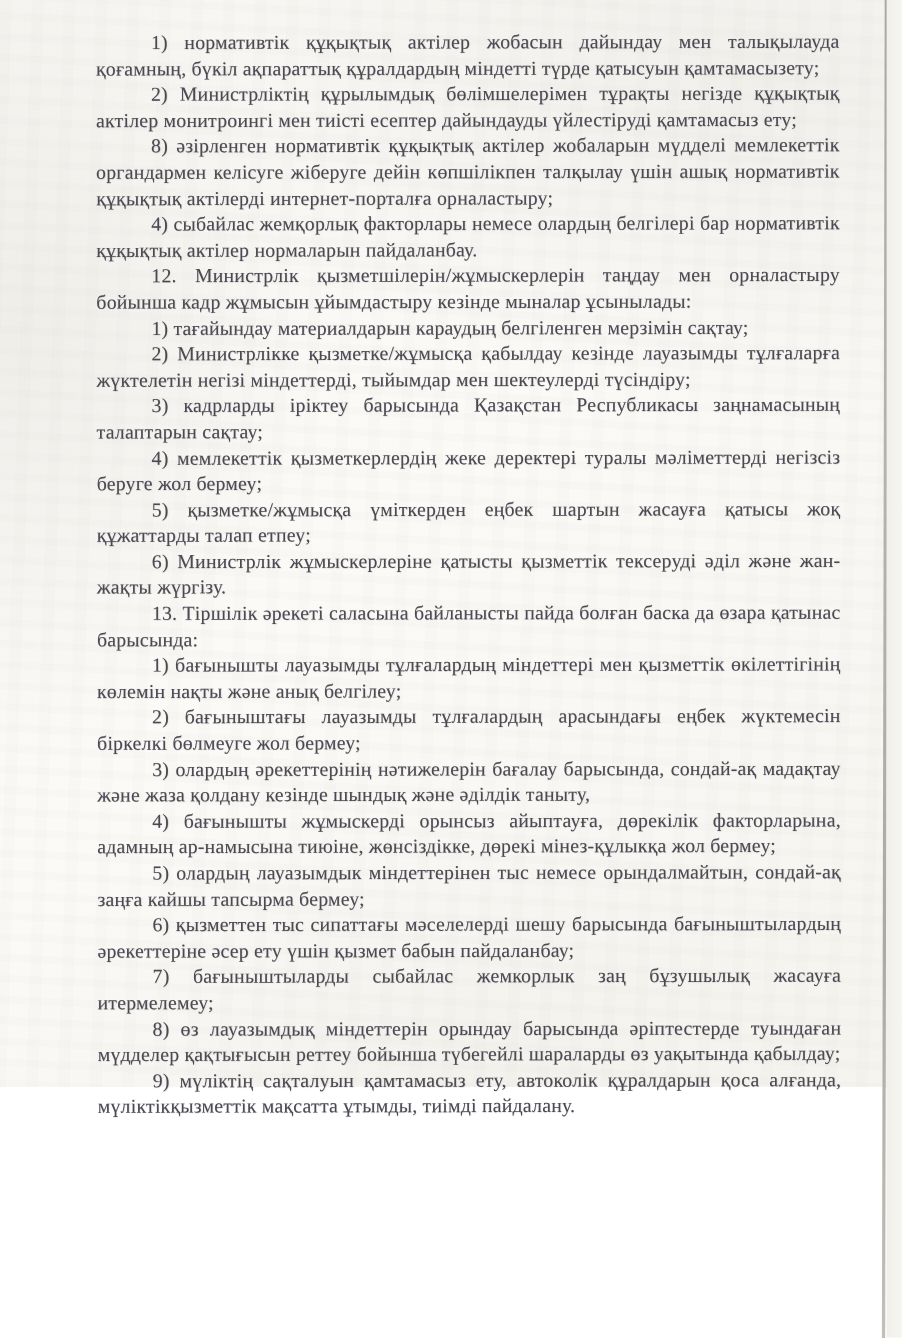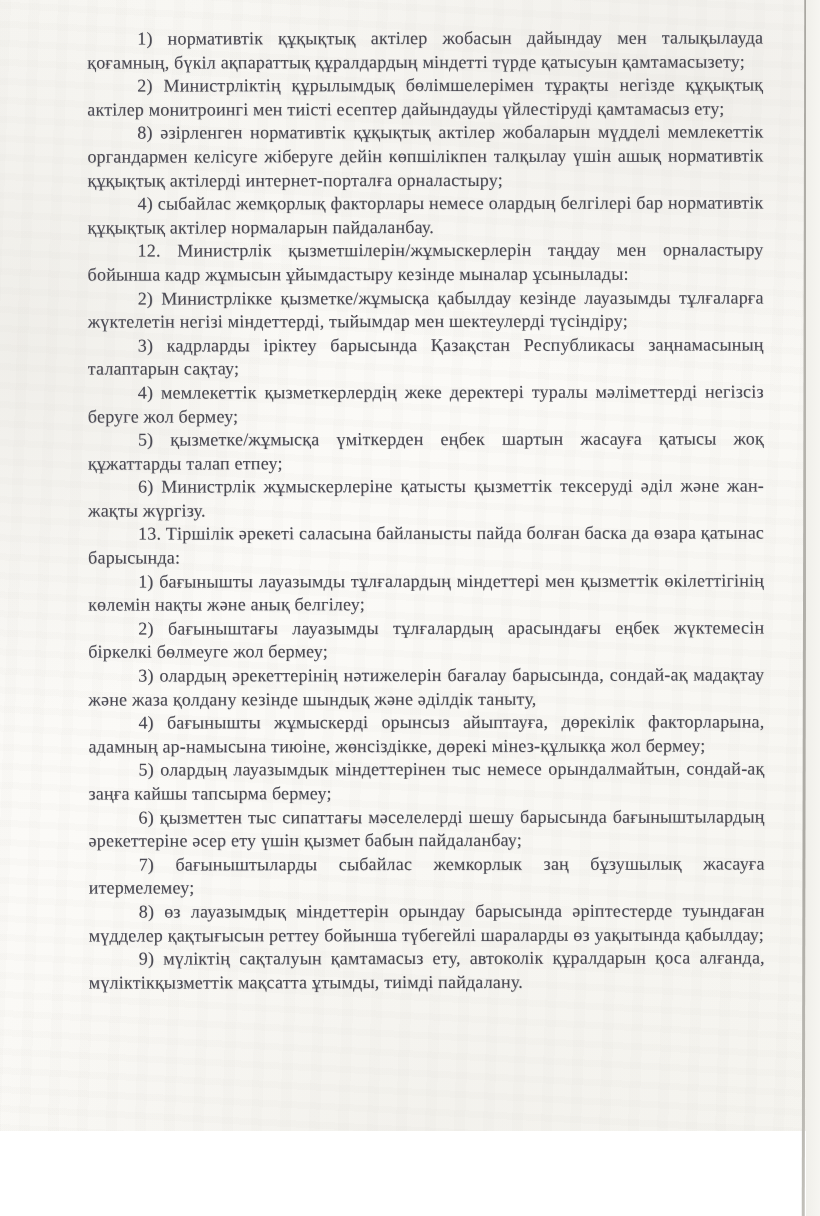--- a/index.html
+++ b/index.html
@@ -6,21 +6,21 @@
     margin: 0;
     padding: 0;
     width: 820px;
     height: 1216px;
     overflow: hidden;
   }
   .page {
     position: absolute;
     inset: 0;
     width: 820px;
-    height: 1131px;
+    height: 988px;
     background:
       radial-gradient(ellipse 900px 500px at 85% 8%, rgba(222,219,212,0.35), rgba(0,0,0,0) 60%),
       radial-gradient(ellipse 500px 700px at 2% 30%, rgba(228,226,220,0.45), rgba(0,0,0,0) 55%),
       radial-gradient(ellipse 700px 400px at 50% 100%, rgba(232,230,224,0.30), rgba(0,0,0,0) 65%),
       linear-gradient(135deg, #f7f6f2 0%, #fbfaf7 45%, #f5f4ef 100%);
   }
   
   .paper-texture {
     position: absolute;
     inset: 0;
@@ -71,20 +71,21 @@
 <body>
 
 <div class="page">
   <div class="paper-texture"></div>
   <div class="textblock" id="textblock">
       <p class="para">1) нормативтік құқықтық актілер жобасын дайындау мен талықылауда қоғамның, бүкіл ақпараттық құралдардың міндетті түрде қатысуын қамтамасызету;</p>
       <p class="para">2) Министрліктің құрылымдық бөлімшелерімен тұрақты негізде құқықтық актілер монитроингі мен тиісті есептер дайындауды үйлестіруді қамтамасыз ету;</p>
       <p class="para">8) әзірленген нормативтік құқықтық актілер жобаларын мүдделі мемлекеттік органдармен келісуге жіберуге дейін көпшілікпен талқылау үшін ашық нормативтік құқықтық актілерді интернет-порталға орналастыру;</p>
       <p class="para">4) сыбайлас жемқорлық факторлары немесе олардың белгілері бар нормативтік құқықтық актілер нормаларын пайдаланбау.</p>
       <p class="para">12. Министрлік қызметшілерін/жұмыскерлерін таңдау мен орналастыру бойынша кадр жұмысын ұйымдастыру кезінде мыналар ұсынылады:</p>
+      <p class="para">1) тағайындау материалдарын караудың белгіленген мерзімін сақтау;</p>
       <p class="para">2) Министрлікке қызметке/жұмысқа қабылдау кезінде лауазымды тұлғаларға жүктелетін негізі міндеттерді, тыйымдар мен шектеулерді түсіндіру;</p>
       <p class="para">3) кадрларды іріктеу барысында Қазақстан Республикасы заңнамасының талаптарын сақтау;</p>
       <p class="para">4) мемлекеттік қызметкерлердің жеке деректері туралы мәліметтерді негізсіз беруге жол бермеу;</p>
       <p class="para">5) қызметке/жұмысқа үміткерден еңбек шартын жасауға қатысы жоқ құжаттарды талап етпеу;</p>
       <p class="para">6) Министрлік жұмыскерлеріне қатысты қызметтік тексеруді әділ және жан-жақты жүргізу.</p>
       <p class="para">13. Тіршілік әрекеті саласына байланысты пайда болған баска да өзара қатынас барысында:</p>
       <p class="para">1) бағынышты лауазымды тұлғалардың міндеттері мен қызметтік өкілеттігінің көлемін нақты және анық белгілеу;</p>
       <p class="para">2) бағыныштағы лауазымды тұлғалардың арасындағы еңбек жүктемесін біркелкі бөлмеуге жол бермеу;</p>
       <p class="para">3) олардың әрекеттерінің нәтижелерін бағалау барысында, сондай-ақ мадақтау және жаза қолдану кезінде шындық және әділдік таныту,</p>
       <p class="para">4) бағынышты жұмыскерді орынсыз айыптауға, дөрекілік факторларына, адамның ар-намысына тиюіне, жөнсіздікке, дөрекі мінез-құлыкқа жол бермеу;</p>

